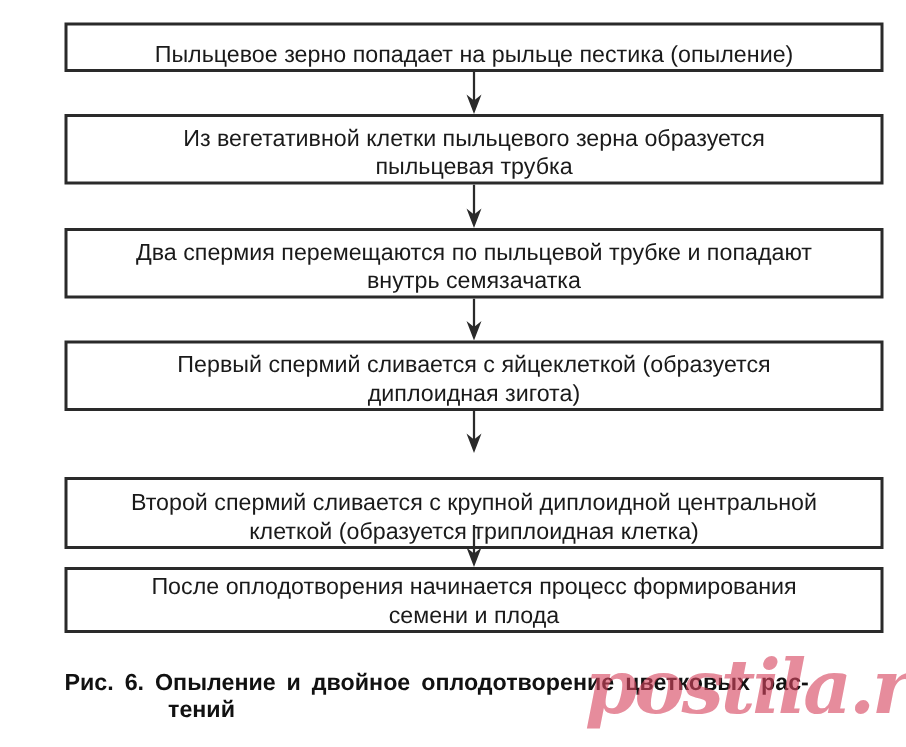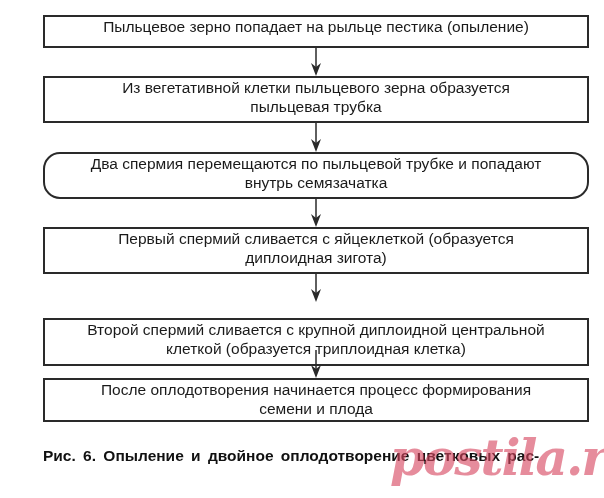--- a/index.html
+++ b/index.html
@@ -15,21 +15,21 @@
       font-family: "Liberation Sans", sans-serif;
       color: #1a1a1a;
     }
     .flow-box {
       position: absolute;
       left: 43px;
       width: 542px;
       border: 2px solid #2a2a2a;
       background: #ffffff;
       display: flex;
-      align-items: flex-start;
+      align-items: flex-end;
       justify-content: center;
       text-align: center;
       font-size: 15.5px;
       line-height: 19px;
       color: #1a1a1a;
       padding: 0 12px;
       box-sizing: border-box;
       width: 546px;
     }
     .flow-text {
@@ -98,21 +98,21 @@
 пыльцевая трубка</span>
   </div>
 
   <div class="arrow" style="top:123px;height:29px;">
     <svg width="12" height="29" viewBox="0 0 12 29">
       <line x1="6" y1="0" x2="6" y2="21" stroke="#2a2a2a" stroke-width="1.5"></line>
       <polygon points="1,16 6,29 11,16 6,20" fill="#2a2a2a"></polygon>
     </svg>
   </div>
 
-  <div class="flow-box" style="top:152px;height:47px;border-radius:17px;">
+  <div class="flow-box" style="top:152px;height:47px;">
     <span class="flow-text">Два спермия перемещаются по пыльцевой трубке и попадают
 внутрь семязачатка</span>
   </div>
 
   <div class="arrow" style="top:199px;height:28px;">
     <svg width="12" height="28" viewBox="0 0 12 28">
       <line x1="6" y1="0" x2="6" y2="20" stroke="#2a2a2a" stroke-width="1.5"></line>
       <polygon points="1,15 6,28 11,15 6,19" fill="#2a2a2a"></polygon>
     </svg>
   </div>
@@ -143,15 +143,16 @@
 
   <div class="flow-box" style="top:378px;height:44px;">
     <span class="flow-text">После оплодотворения начинается процесс формирования
 семени и плода</span>
   </div>
 
 </div>
 
 <div class="caption">
   <span class="caption-line1">Рис. 6. Опыление и двойное оплодотворение цветковых рас-</span>
+  <span class="caption-line2">тений</span>
 </div>
 
 <div class="watermark">postila.ru</div>
 
 </body></html>

